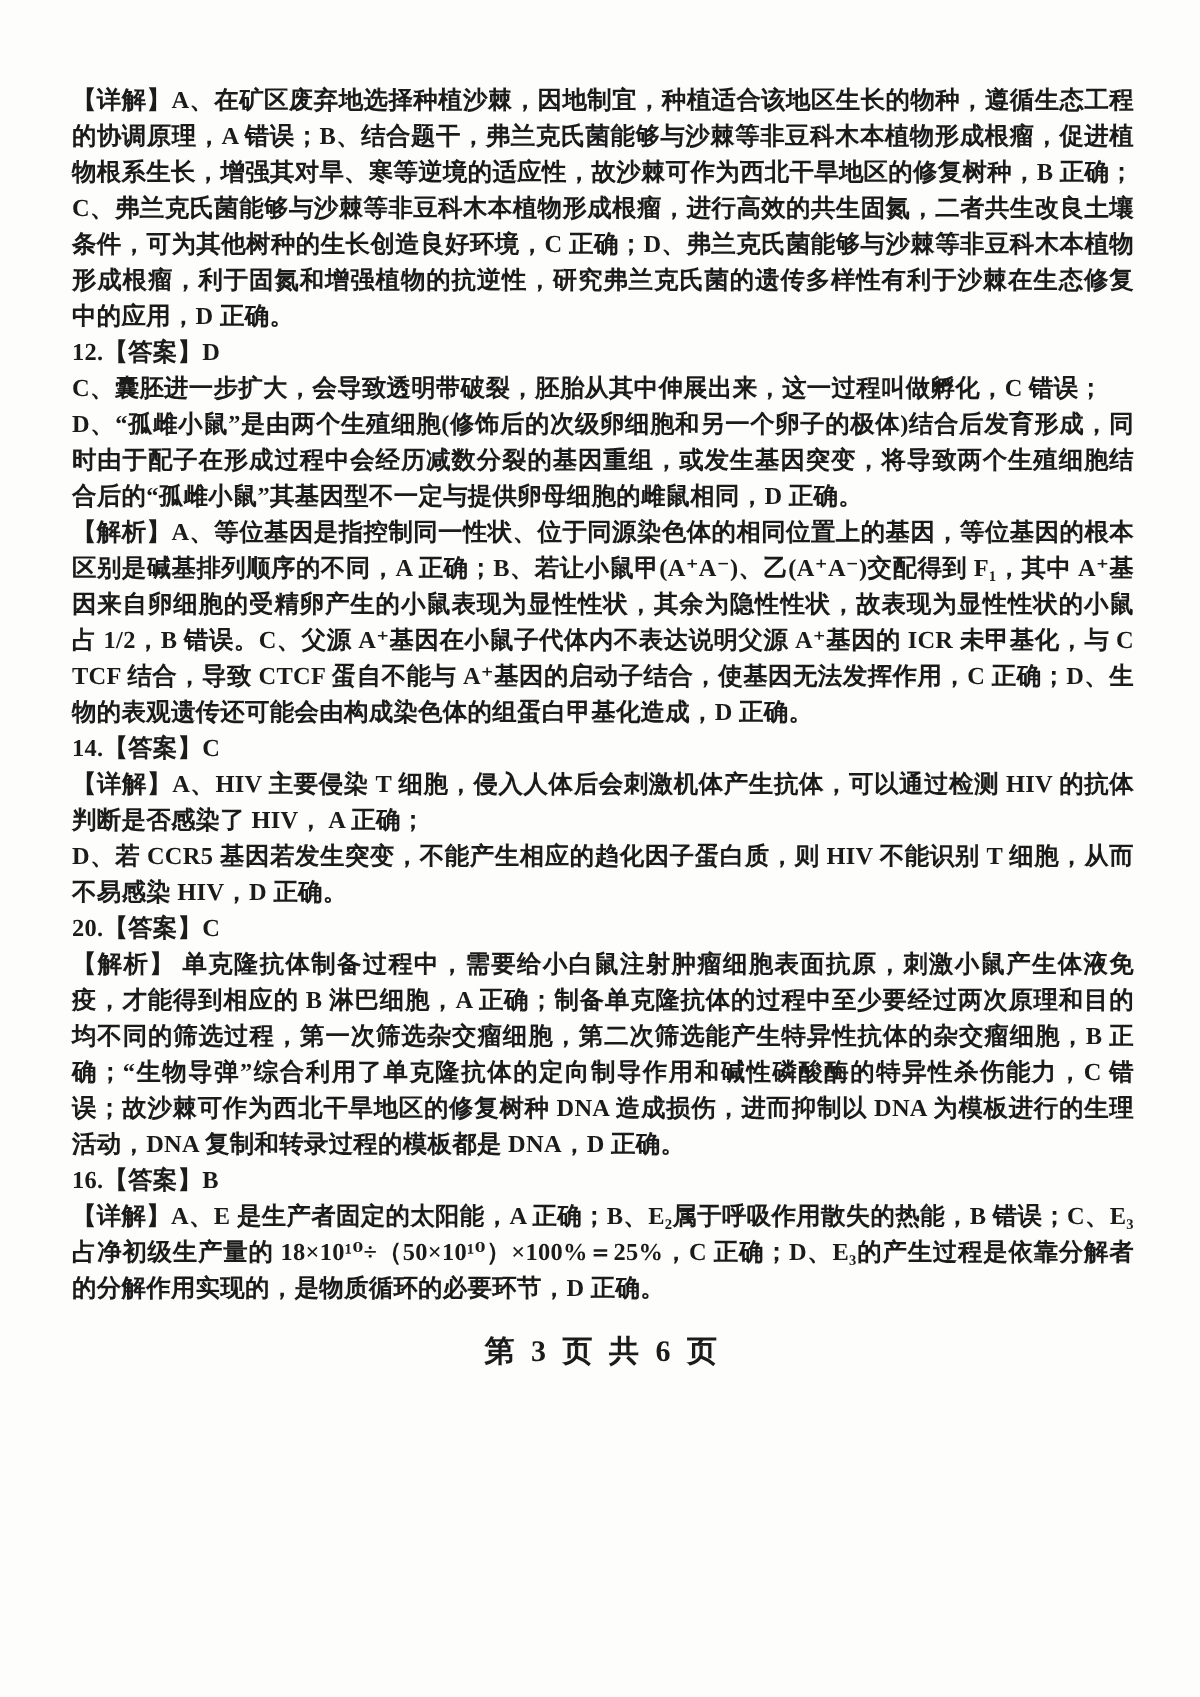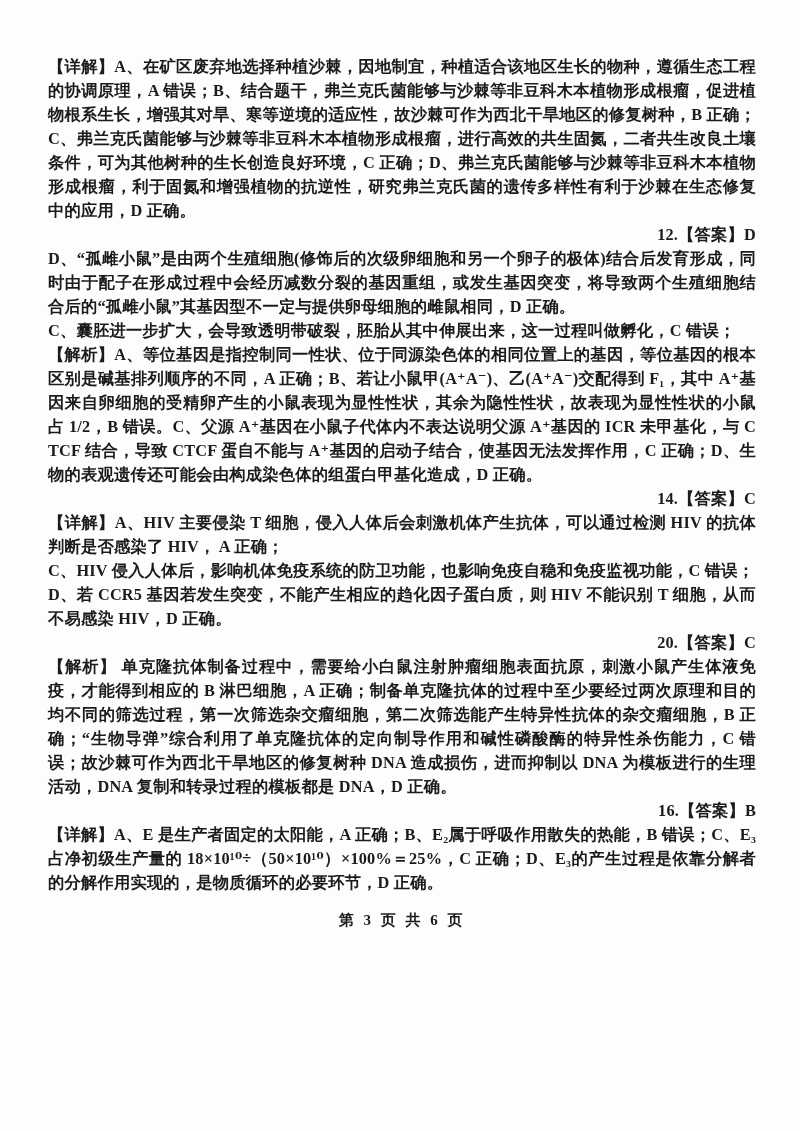--- a/index.html
+++ b/index.html
@@ -24,48 +24,47 @@
   .para {
     margin: 0;
     font-size: 16.3px;
     line-height: 24px;
     font-weight: 600;
     text-align: justify;
     letter-spacing: 0.2px;
     word-break: break-all;
   }
   .answer-line {
-    text-align: right;
+    text-align: left;
     font-family: Liberation Serif, serif;
   }
   .footer {
     margin-top: 16px;
     text-align: center;
-    font-size: 15px;
+    font-size: 20px;
     font-weight: 700;
     letter-spacing: 3px;
     color: #1b1b1b;
   }
 </style>
 </head>
 <body>
 
 <div class="page">
 
   <p class="para">【详解】A、在矿区废弃地选择种植沙棘，因地制宜，种植适合该地区生长的物种，遵循生态工程的协调原理，A 错误；B、结合题干，弗兰克氏菌能够与沙棘等非豆科木本植物形成根瘤，促进植物根系生长，增强其对旱、寒等逆境的适应性，故沙棘可作为西北干旱地区的修复树种，B 正确；C、弗兰克氏菌能够与沙棘等非豆科木本植物形成根瘤，进行高效的共生固氮，二者共生改良土壤条件，可为其他树种的生长创造良好环境，C 正确；D、弗兰克氏菌能够与沙棘等非豆科木本植物形成根瘤，利于固氮和增强植物的抗逆性，研究弗兰克氏菌的遗传多样性有利于沙棘在生态修复中的应用，D 正确。</p>
 
   <p class="para answer-line">12.【答案】D</p>
+  <p class="para">C、囊胚进一步扩大，会导致透明带破裂，胚胎从其中伸展出来，这一过程叫做孵化，C 错误；</p>
   <p class="para">D、“孤雌小鼠”是由两个生殖细胞(修饰后的次级卵细胞和另一个卵子的极体)结合后发育形成，同时由于配子在形成过程中会经历减数分裂的基因重组，或发生基因突变，将导致两个生殖细胞结合后的“孤雌小鼠”其基因型不一定与提供卵母细胞的雌鼠相同，D 正确。</p>
-  <p class="para">C、囊胚进一步扩大，会导致透明带破裂，胚胎从其中伸展出来，这一过程叫做孵化，C 错误；</p>
 
   <p class="para">【解析】A、等位基因是指控制同一性状、位于同源染色体的相同位置上的基因，等位基因的根本区别是碱基排列顺序的不同，A 正确；B、若让小鼠甲(A⁺A⁻)、乙(A⁺A⁻)交配得到 F₁，其中 A⁺基因来自卵细胞的受精卵产生的小鼠表现为显性性状，其余为隐性性状，故表现为显性性状的小鼠占 1/2，B 错误。C、父源 A⁺基因在小鼠子代体内不表达说明父源 A⁺基因的 ICR 未甲基化，与 CTCF 结合，导致 CTCF 蛋自不能与 A⁺基因的启动子结合，使基因无法发挥作用，C 正确；D、生物的表观遗传还可能会由构成染色体的组蛋白甲基化造成，D 正确。</p>
 
   <p class="para answer-line">14.【答案】C</p>
   <p class="para">【详解】A、HIV 主要侵染 T 细胞，侵入人体后会刺激机体产生抗体，可以通过检测 HIV 的抗体判断是否感染了 HIV， A 正确；</p>
-  <p class="para">C、HIV 侵入人体后，影响机体免疫系统的防卫功能，也影响免疫自稳和免疫监视功能，C 错误；</p>
   <p class="para">D、若 CCR5 基因若发生突变，不能产生相应的趋化因子蛋白质，则 HIV 不能识别 T 细胞，从而不易感染 HIV，D 正确。</p>
 
   <p class="para answer-line">20.【答案】C</p>
   <p class="para">【解析】 单克隆抗体制备过程中，需要给小白鼠注射肿瘤细胞表面抗原，刺激小鼠产生体液免疫，才能得到相应的 B 淋巴细胞，A 正确；制备单克隆抗体的过程中至少要经过两次原理和目的均不同的筛选过程，第一次筛选杂交瘤细胞，第二次筛选能产生特异性抗体的杂交瘤细胞，B 正确；“生物导弹”综合利用了单克隆抗体的定向制导作用和碱性磷酸酶的特异性杀伤能力，C 错误；故沙棘可作为西北干旱地区的修复树种 DNA 造成损伤，进而抑制以 DNA 为模板进行的生理活动，DNA 复制和转录过程的模板都是 DNA，D 正确。</p>
 
   <p class="para answer-line">16.【答案】B</p>
   <p class="para">【详解】A、E 是生产者固定的太阳能，A 正确；B、E₂属于呼吸作用散失的热能，B 错误；C、E₃占净初级生产量的 18×10¹⁰÷（50×10¹⁰）×100%＝25%，C 正确；D、E₃的产生过程是依靠分解者的分解作用实现的，是物质循环的必要环节，D 正确。</p>
 
   <div class="footer">第 3 页 共 6 页</div>
 

